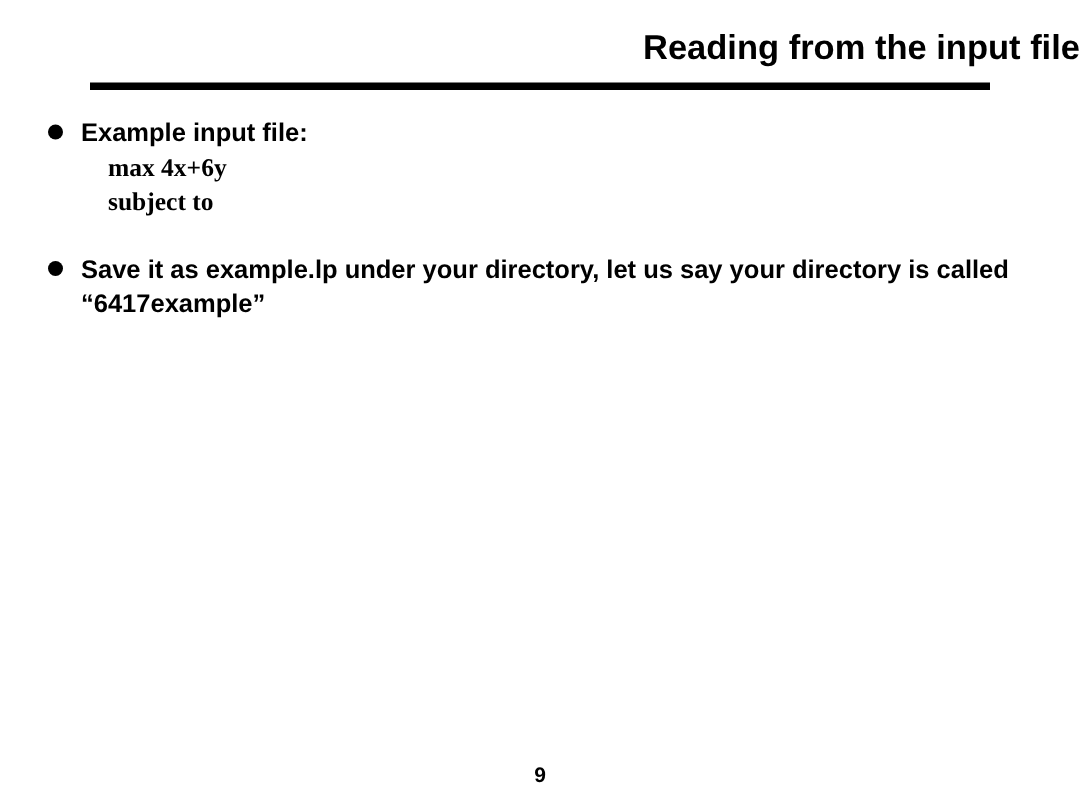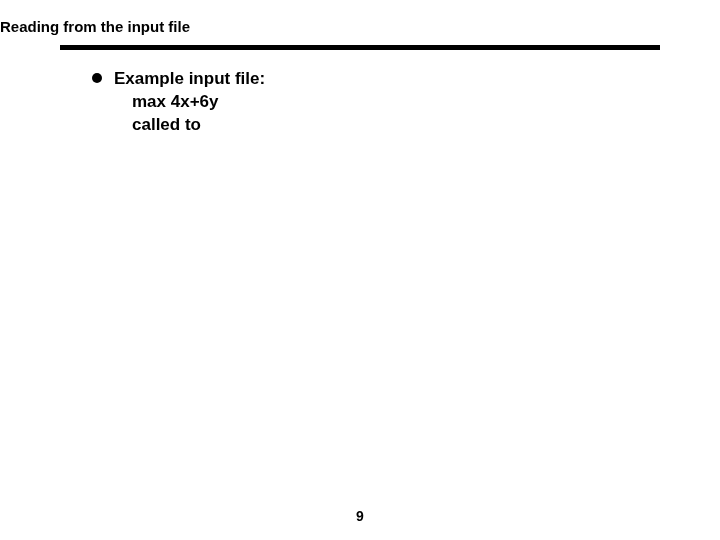--- a/index.html
+++ b/index.html
@@ -5,33 +5,33 @@
     * { margin: 0; padding: 0; box-sizing: border-box; }
     body {
       width: 720px;
       height: 540px;
       background: #fff;
       font-family: Arial, Helvetica, sans-serif;
       color: #000;
       position: relative;
     }
     .title {
-      text-align: left;
+      text-align: right;
       font-weight: bold;
-      font-size: 15px;
+      font-size: 23px;
       padding-top: 18px;
       padding-bottom: 10px;
     }
     .hr {
       height: 5px;
       background: #000;
       margin: 0 60px 18px 60px;
     }
     .content {
-      padding: 0 92px;
+      padding: 0 32px;
     }
     .bullet-item {
       display: flex;
       align-items: flex-start;
       margin-bottom: 22px;
     }
     .bullet {
       width: 10px;
       height: 10px;
       background: #000;
@@ -44,20 +44,21 @@
       flex: 1;
       font-size: 17px;
       line-height: 1.35;
     }
     .lead {
       font-weight: bold;
     }
     .sub-lines {
       font-weight: bold;
       padding-left: 18px;
+      font-family: Liberation Serif, serif;
     }
     .sub-lines div {
       line-height: 1.35;
     }
     .page-number {
       position: absolute;
       bottom: 16px;
       left: 0;
       right: 0;
       text-align: center;
@@ -72,21 +73,27 @@
 <div class="hr"></div>
 
 <div class="content">
 
   <div class="bullet-item">
     <div class="bullet"></div>
     <div class="bullet-body">
       <div class="lead">Example input file:</div>
       <div class="sub-lines">
         <div>max  4x+6y</div>
-        <div>called to</div>
+        <div>subject to</div>
       </div>
     </div>
   </div>
 
+  <div class="bullet-item">
+    <div class="bullet"></div>
+    <div class="bullet-body">
+      <div class="lead">Save it as example.lp under your directory, let us say your directory is called “6417example”</div>
+    </div>
+  </div>
 
 </div>
 
 <div class="page-number">9</div>
 
 </body></html>

